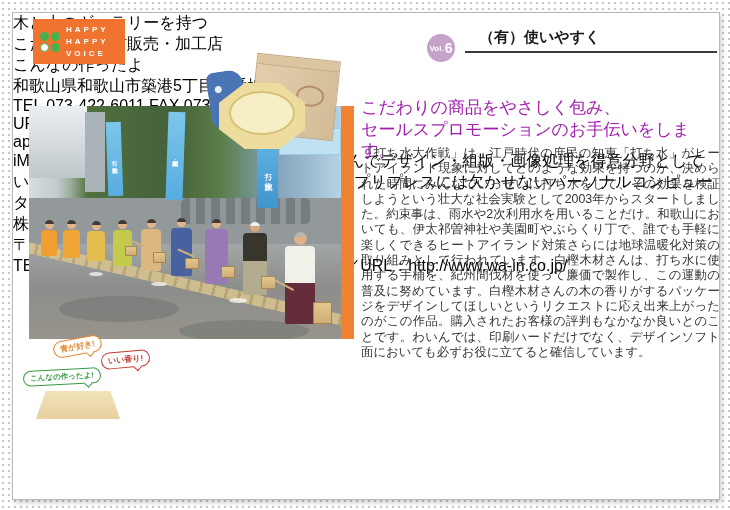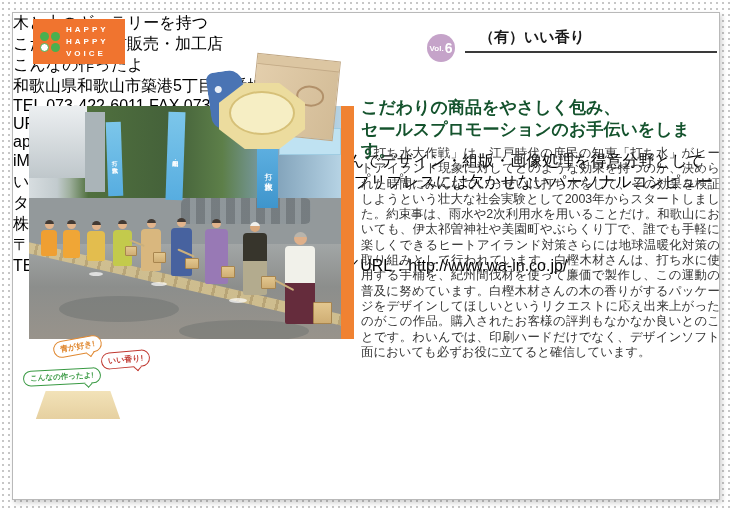--- a/index.html
+++ b/index.html
@@ -56,21 +56,21 @@
     background:linear-gradient(105deg,#e4cfad,#d2bb96);border:1px solid #c2a986;}
   .inset-box::before{content:"";position:absolute;left:0;top:0;right:0;height:9px;background:#dcc6a2;border-bottom:1px solid #c2a986;}
   .inset-box::after{content:"";position:absolute;right:12px;top:26px;width:24px;height:17px;border:2px solid #b2916a;border-radius:50%;}
   .inset-cloth{position:absolute;left:196px;top:58px;width:36px;height:58px;transform:rotate(-8deg);border-radius:8px 14px 10px 14px;
     background:radial-gradient(circle at 30% 30%,#e8eef6 3px,transparent 4px),radial-gradient(circle at 60% 70%,#e8eef6 3px,transparent 4px),#4a74b4;}
   .inset-bucket{position:absolute;left:206px;top:70px;width:86px;height:66px;background:#ecdc9e;
     clip-path:polygon(30% 0,70% 0,100% 30%,100% 70%,70% 100%,30% 100%,0 70%,0 30%);}
   .inset-bucket::after{content:"";position:absolute;left:10px;top:8px;right:10px;bottom:14px;border-radius:50%;
     background:#f6eec4;border:2px solid #d6c078;}
   
-  .headline{position:absolute;left:348px;top:84px;width:360px;color:#14532d;font-size:17px;font-weight:bold;line-height:21.5px;}
+  .headline{position:absolute;left:348px;top:84px;width:360px;color:#a21caf;font-size:17px;font-weight:normal;line-height:21.5px;}
   .body-text{position:absolute;left:348px;top:133px;width:359px;font-size:12.4px;line-height:15.3px;color:#333;text-align:justify;}
   
   .bubble{position:absolute;background:#fff;border:1.5px solid;border-radius:10px;font-size:8px;font-weight:bold;padding:2px 6px;white-space:nowrap;}
   .bubble::after{content:"";position:absolute;bottom:-4px;right:9px;width:5px;height:5px;background:#fff;
     border-right:1.5px solid;border-bottom:1.5px solid;border-color:inherit;transform:rotate(45deg);}
   .b1{left:40px;top:325px;color:#e08830;border-color:#e08830;transform:rotate(-10deg);}
   .b2{left:88px;top:338px;color:#c03830;border-color:#c03830;transform:rotate(-5deg);}
   .b3{left:10px;top:356px;color:#3a9a44;border-color:#3a9a44;font-size:7.5px;transform:rotate(-3deg);}
   .wood-box{position:absolute;left:16px;top:378px;width:98px;height:82px;}
   .wb-top{width:100%;height:28px;background:linear-gradient(#f2e2b8,#e6d0a0);clip-path:polygon(7% 100%,17% 0,83% 0,93% 100%);}
@@ -124,21 +124,21 @@
       <div>HAPPY</div>
       <div>VOICE</div>
     </span>
   </div>
 
   <div class="vol">
     <span>Vol.</span>
       <span class="num">6</span>
   </div>
   <div class="client-head">
-    <div class="client-title">（有）いい香り</div>
+    <div class="client-title">（有）使いやすく</div>
   </div>
 
   <div class="photo-strip"></div>
   <div class="photo">
     <div class="ph-top"></div>
     <div class="ph-bldg"></div>
     <div class="ph-bldg2"></div>
     <div class="ph-street"></div>
     <div class="ph-tactile"></div>
     <div class="wet" style="left:30px;top:190px;width:120px;height:26px;"></div>

